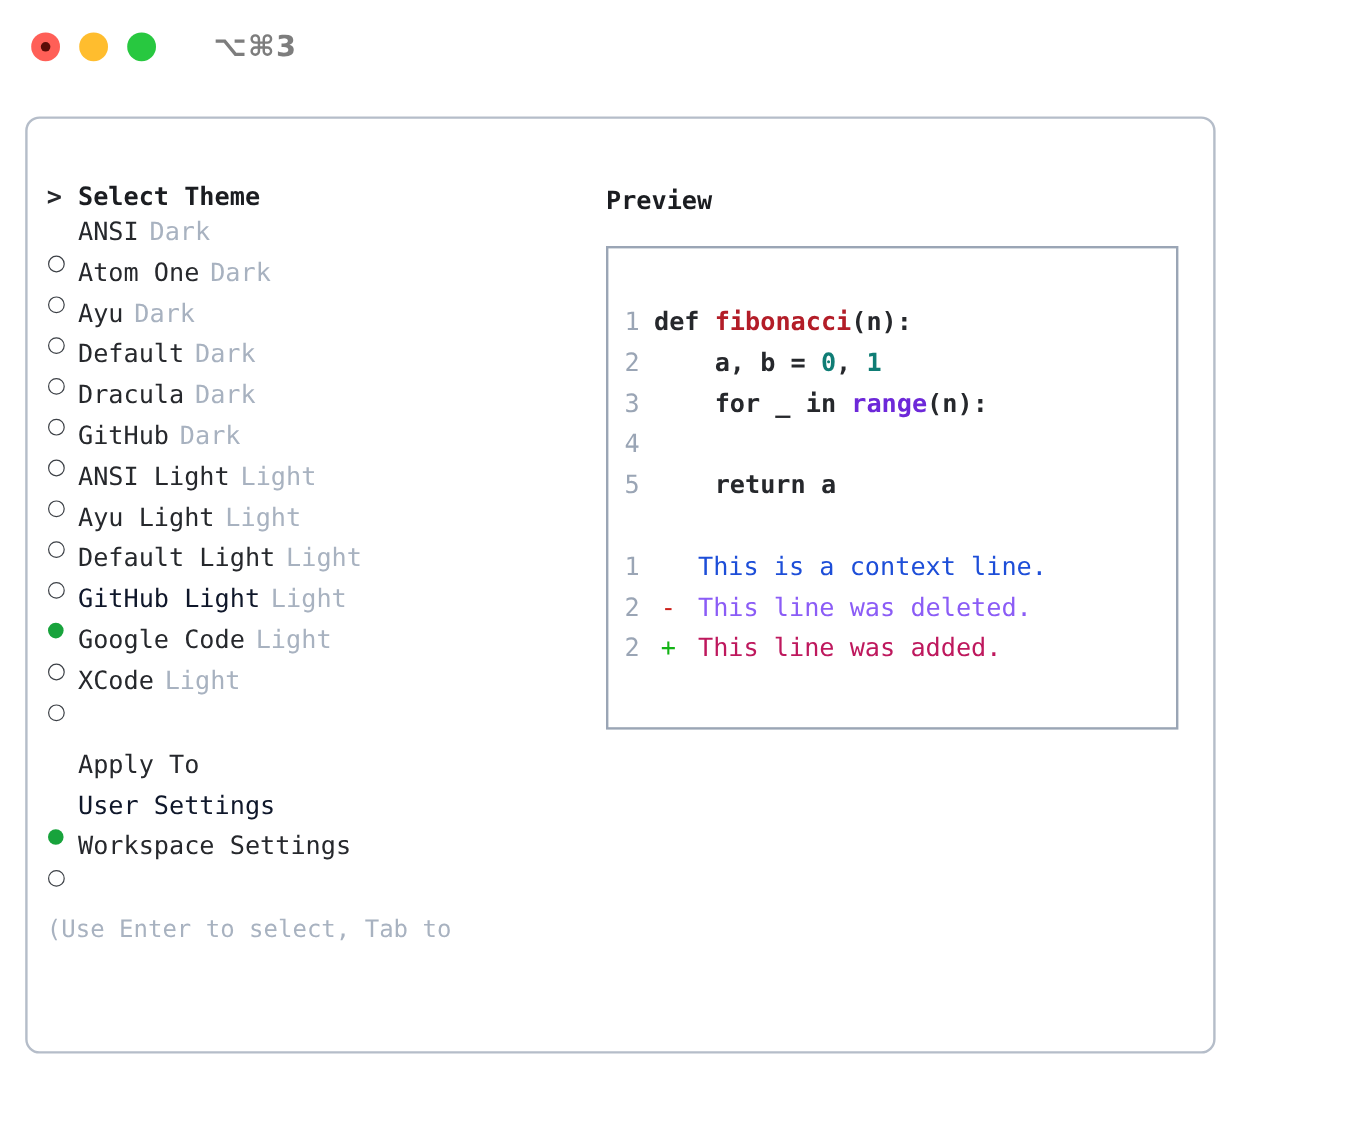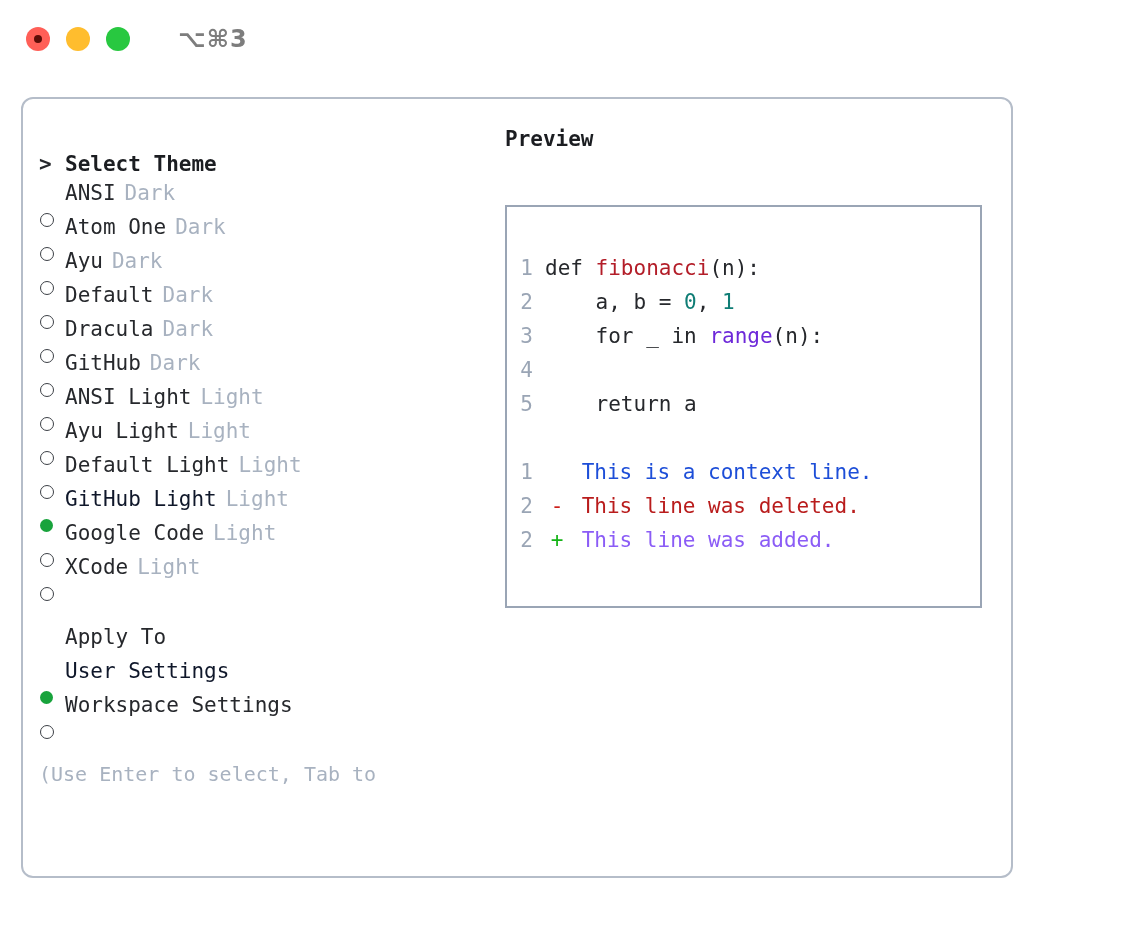--- a/index.html
+++ b/index.html
@@ -158,21 +158,21 @@
     margin-top: 30px;
     font-size: 20px;
     line-height: 34px;
     color: #a8b2c0;
     width: 420px;
   }
 
   
   .right-col {
     flex: 1;
-    padding: 28px 0 0 0;
+    padding: 56px 0 0 0;
     position: relative;
   }
 
   .preview-title {
     font-size: 21px;
     font-weight: bold;
     color: #1b1d21;
     margin-left: 12px;
   }
 
@@ -197,36 +197,36 @@
   }
 
   .lnum {
     width: 38px;
     flex: 0 0 38px;
     text-align: right;
     padding-right: 12px;
     color: #9aa5b5;
   }
 
-  .code-text { color: #26282c; }
+  .code-text { color: #26282c; font-weight: bold; }
 
   .tok-fn     { color: #b31d28; }
   .tok-num    { color: #0f7d75; }
   .tok-call   { color: #6d28d9; text-align: center; }
 
   .diff-gap { height: 34px; }
 
   .diff-sign {
     width: 24px;
     flex: 0 0 24px;
     text-align: center;
   }
   .diff-context { color: #1d4ed8; }
-  .diff-del     { color: #b91c1c; }
-  .diff-add     { color: #8b5cf6; }
+  .diff-del     { color: #8b5cf6; }
+  .diff-add     { color: #be185d; }
   .sign-del     { color: #cc1f1a; }
   .sign-add     { color: #13b315; }
   .sign-ctx     { color: transparent; }
 </style>
 </head>
 <body>
 
 <div class="window">
 
   <div class="titlebar">

